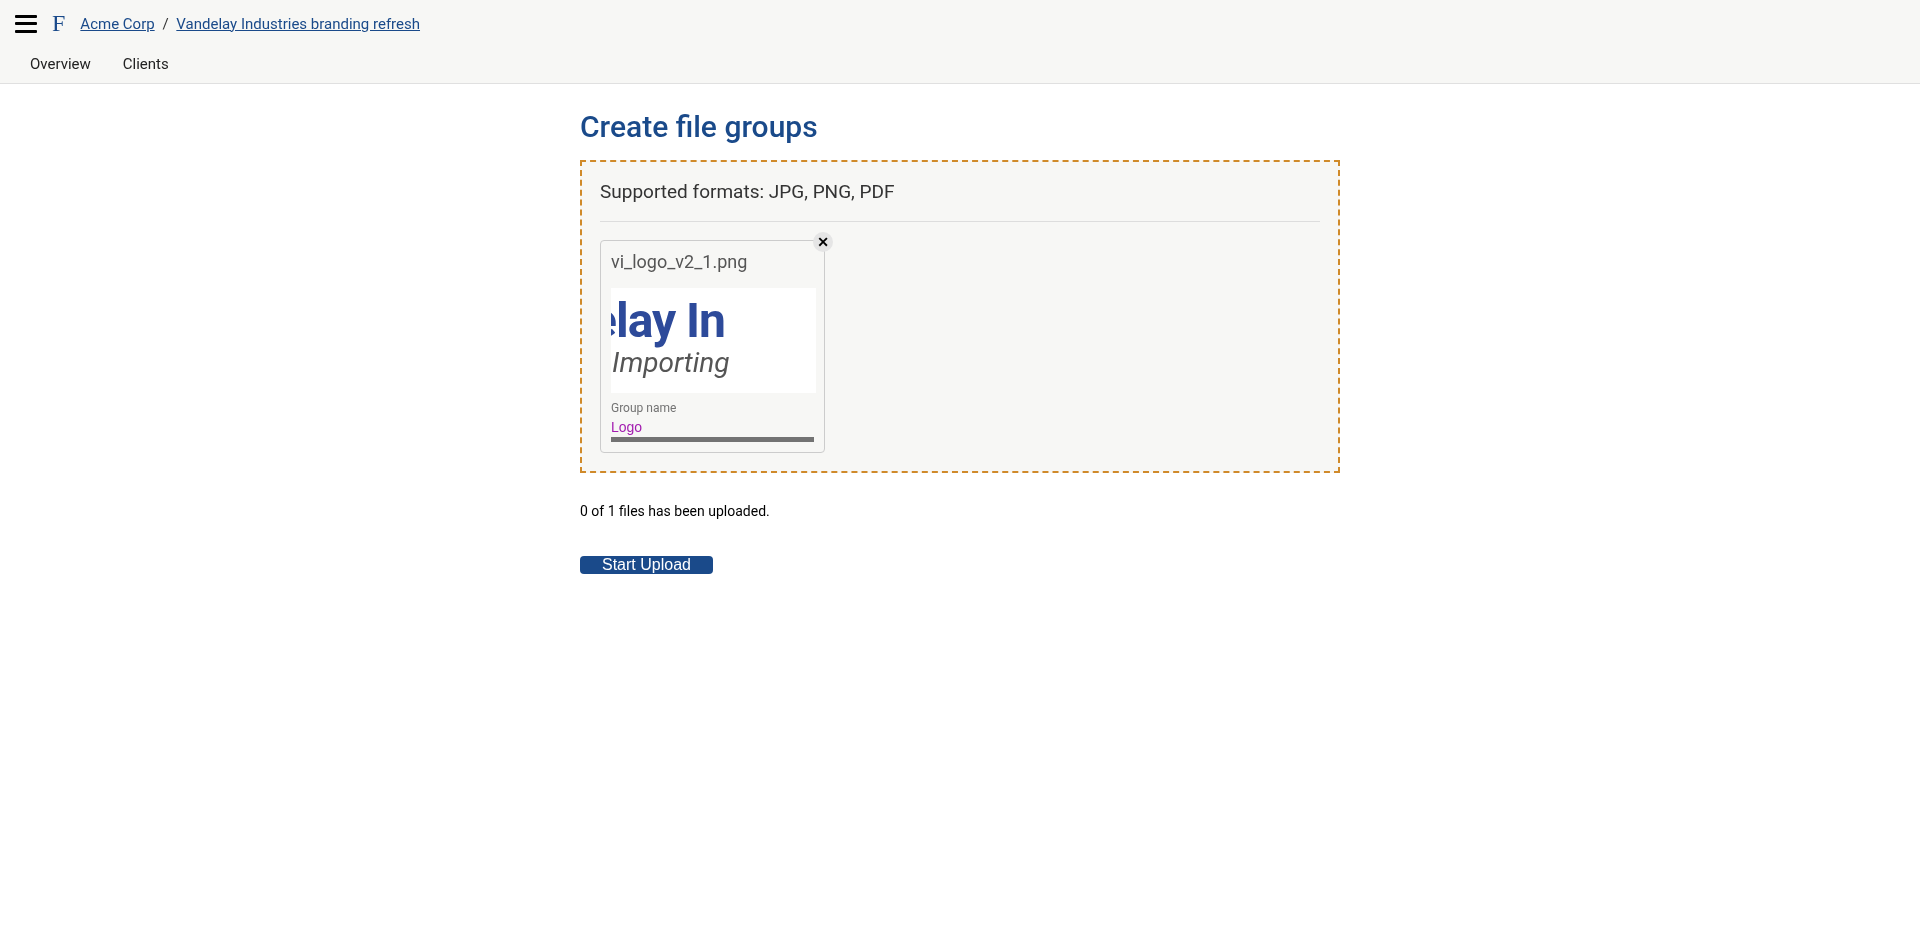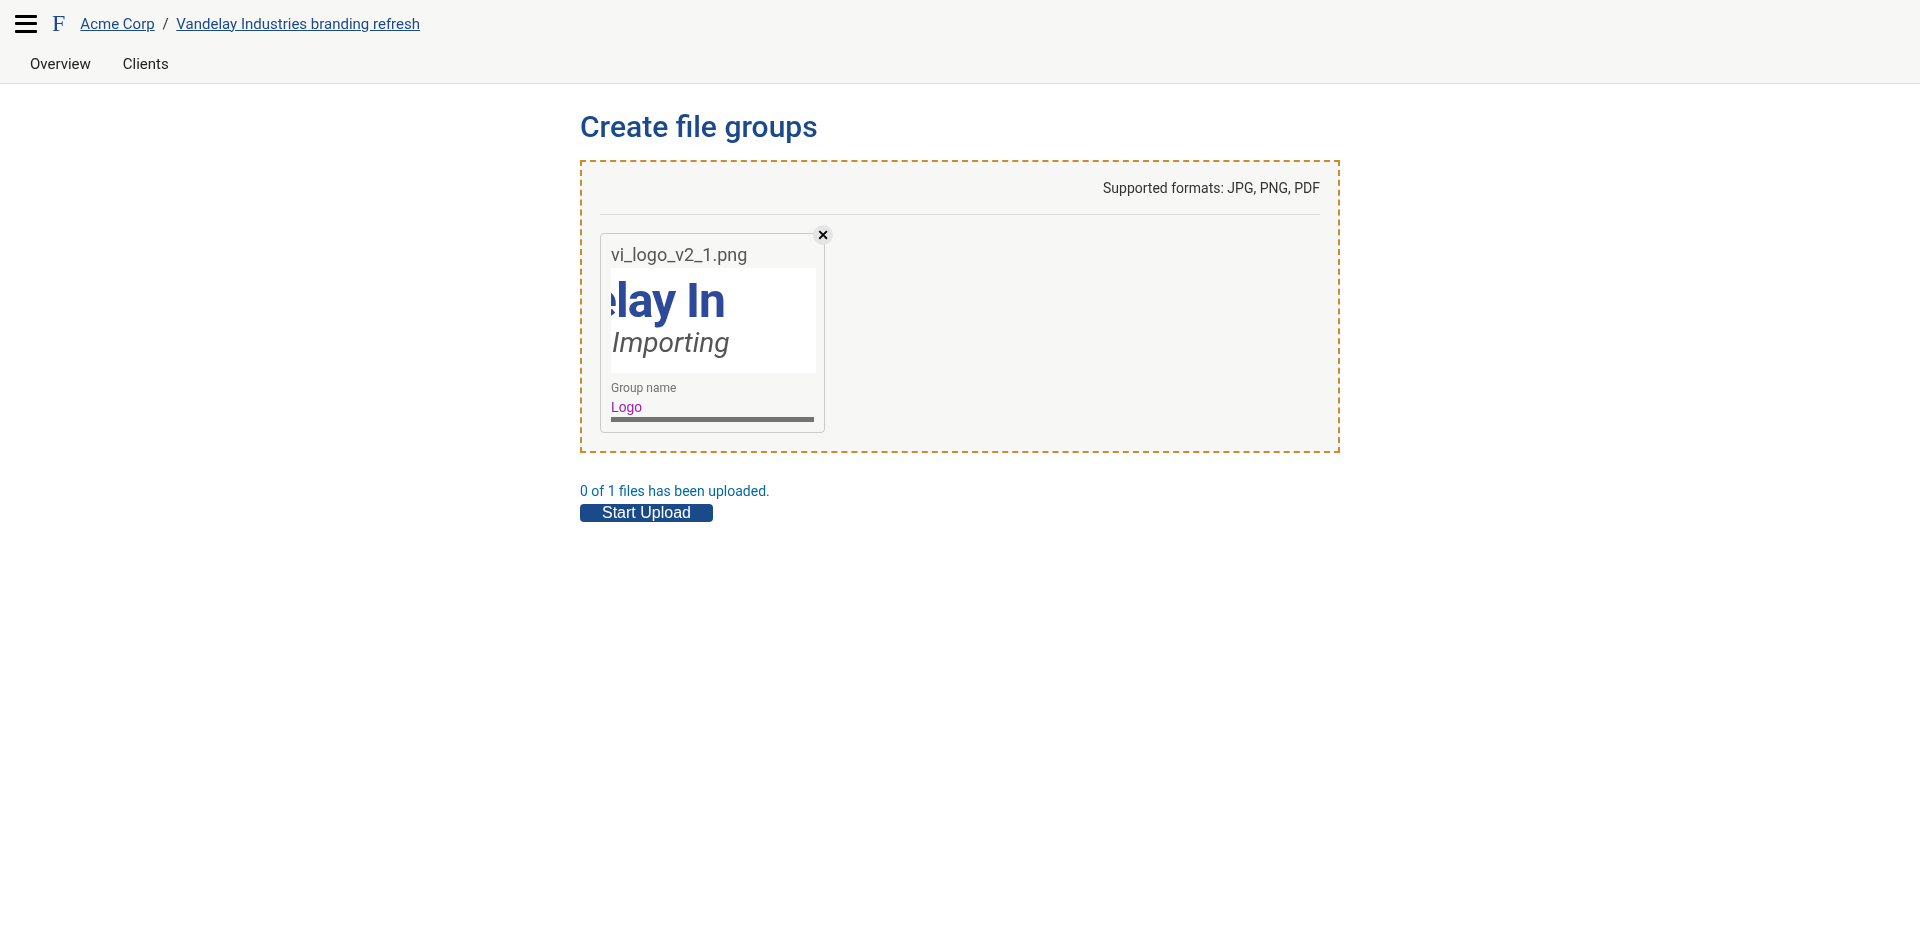--- a/index.html
+++ b/index.html
@@ -87,22 +87,22 @@
     }
     .dropzone-heading {
       text-align: center;
       color: #d9a86c;
       font-size: 22px;
       font-weight: 500;
       margin-top: 6px;
       margin-bottom: 12px;
     }
     .dropzone-formats {
-      text-align: right;
-      font-size: 14px;
+      text-align: left;
+      font-size: 19px;
       color: #333;
       margin-bottom: 18px;
     }
     .dropzone hr {
       border: none;
       border-top: 1px solid #ddd;
       margin-bottom: 18px;
     }
     .file-card {
       position: relative;
@@ -124,21 +124,21 @@
       align-items: center;
       justify-content: center;
       cursor: pointer;
       font-size: 14px;
       font-weight: bold;
       color: #000;
     }
     .file-name {
       font-size: 18px;
       color: #555;
-      margin-bottom: 3px;
+      margin-bottom: 16px;
     }
     .thumb {
       width: 205px;
       height: 105px;
       background: #fff;
       overflow: hidden;
       position: relative;
       margin-bottom: 8px;
       filter: blur(0.5px);
     }
@@ -171,23 +171,23 @@
       border: none;
       border-bottom: 5px solid #737373;
       background: transparent;
       font-size: 14px;
       padding: 2px 0;
       outline: none;
       color: #a21caf;
     }
     .upload-status {
       font-size: 14px;
-      color: #0369a1;
+      color: #000000;
       margin-top: 30px;
-      margin-bottom: 4px;
+      margin-bottom: 36px;
     }
     .start-upload-btn {
       background: #1a4a8a;
       color: #fff;
       border: none;
       border-radius: 4px;
       padding: 0 22px;
       font-size: 16px;
       cursor: pointer;
     }

